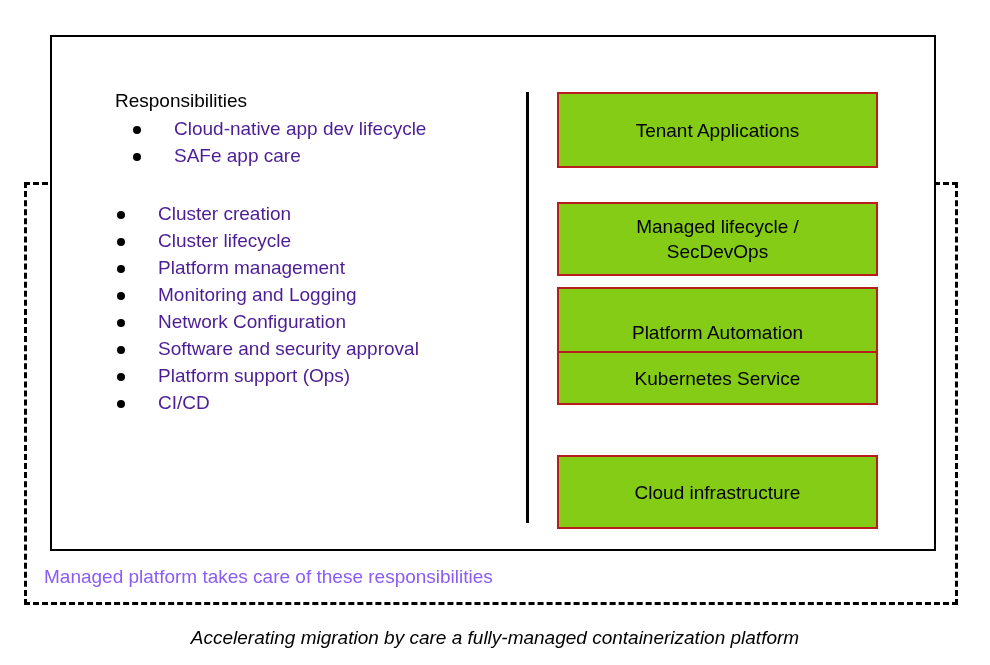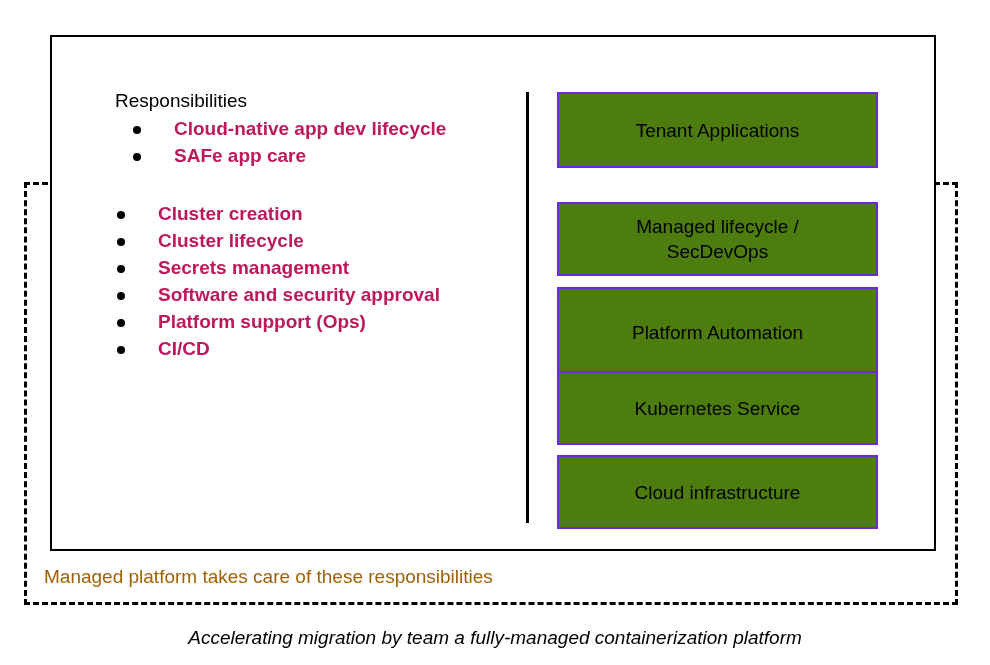--- a/index.html
+++ b/index.html
@@ -76,22 +76,21 @@
     margin: 0;
     padding: 0;
     list-style: none;
   }
   .bullet-item {
     position: relative;
     padding-left: 59px;
     font-size: 19px;
     line-height: 27px;
     white-space: nowrap;
-    color: #be185d;
-    font-weight: bold;
+    color: #4c1d95;
   }
   .bullet-dot {
     position: absolute;
     left: 18px;
     top: 11px;
     width: 8px;
     height: 8px;
     border-radius: 50%;
     background: #000000;
   }
@@ -99,47 +98,47 @@
 
   .resp-group-upper { margin-top: 1px; }
   .resp-group-lower { position: absolute; left: 99px; top: 200px; width: 410px; }
 
   
   .layer-box {
     position: absolute;
     left: 557px;
     width: 321px;
     box-sizing: border-box;
-    border: 2px solid #6d28d9;
-    background: #4d7c0f;
+    border: 2px solid #b91c1c;
+    background: #84cc16;
     display: flex;
     align-items: center;
     justify-content: center;
     text-align: center;
     font-size: 19px;
     line-height: 25px;
     color: #000000;
   }
   .layer-1 { top: 92px;  height: 76px; }
   .layer-2 { top: 202px; height: 74px; }
   .layer-3 { top: 287px; height: 90px; }
-  .layer-4 { top: 371px; height: 74px; }
+  .layer-4 { top: 351px; height: 54px; }
   .layer-5 { top: 455px; height: 74px; }
 
   .layer-label { white-space: pre-line; }
 
   
   .managed-note {
     position: absolute;
     left: 44px;
     top: 565px;
     font-size: 19px;
     line-height: 24px;
     white-space: nowrap;
-    color: #a16207;
+    color: #8b5cf6;
   }
 
   
   .caption {
     position: absolute;
     left: 0;
     top: 625px;
     width: 990px;
     text-align: center;
     font-style: italic;
@@ -178,21 +177,29 @@
       <li class="bullet-item">
         <span class="bullet-dot"></span>
         <span class="bullet-label">Cluster creation</span>
       </li>
       <li class="bullet-item">
         <span class="bullet-dot"></span>
         <span class="bullet-label">Cluster lifecycle</span>
       </li>
       <li class="bullet-item">
         <span class="bullet-dot"></span>
-        <span class="bullet-label">Secrets management</span>
+        <span class="bullet-label">Platform management</span>
+      </li>
+      <li class="bullet-item">
+        <span class="bullet-dot"></span>
+        <span class="bullet-label">Monitoring and Logging</span>
+      </li>
+      <li class="bullet-item">
+        <span class="bullet-dot"></span>
+        <span class="bullet-label">Network Configuration</span>
       </li>
       <li class="bullet-item">
         <span class="bullet-dot"></span>
         <span class="bullet-label">Software and security approval</span>
       </li>
       <li class="bullet-item">
         <span class="bullet-dot"></span>
         <span class="bullet-label">Platform support (Ops)</span>
       </li>
       <li class="bullet-item">
@@ -214,15 +221,15 @@
   </div>
   <div class="layer-box layer-4">
     <span class="layer-label">Kubernetes Service</span>
   </div>
   <div class="layer-box layer-5">
     <span class="layer-label">Cloud infrastructure</span>
   </div>
 
   <div class="managed-note">Managed platform takes care of these responsibilities</div>
 
-  <div class="caption">Accelerating migration by team a fully-managed containerization platform</div>
+  <div class="caption">Accelerating migration by care a fully-managed containerization platform</div>
 
 </div>
 
 </body></html>

